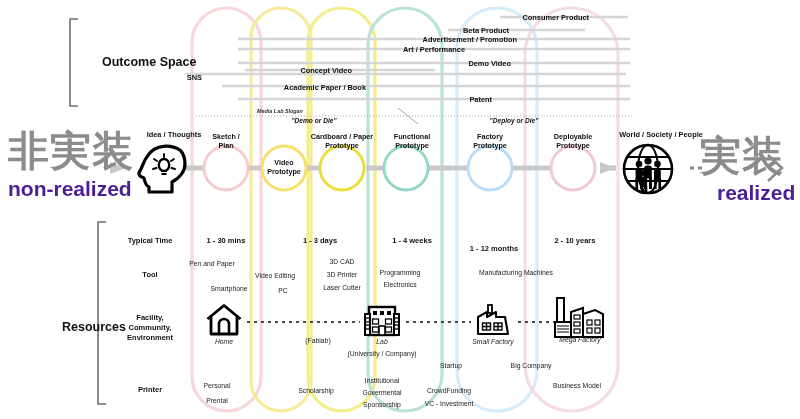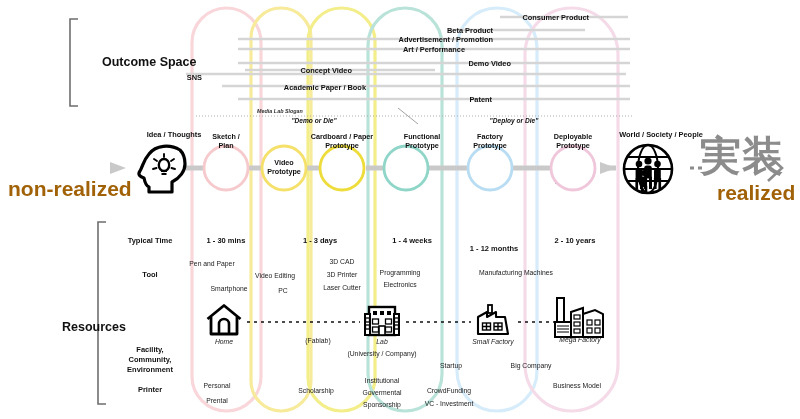--- a/index.html
+++ b/index.html
@@ -13,21 +13,21 @@
   #svg-bg{z-index:1;}
   #svg-fg{z-index:4;pointer-events:none;}
   .txt{position:absolute;z-index:5;white-space:nowrap;color:#1a1a1a;}
   .ctr{transform:translateX(-50%);}
   .rgt{transform:translateX(-100%);}
   .big-cjk{
     font-family:"DejaVu Sans",sans-serif;font-weight:bold;
     color:#8c8c8c;font-size:41px;letter-spacing:1px;line-height:1;
   }
   .big-lat{
-    font-weight:bold;color:#a16207;font-size:21px;line-height:1;
+    font-weight:bold;color:#4c1d95;font-size:21px;line-height:1;
   }
   .sect-lbl{font-size:12.5px;font-weight:bold;color:#111;}
   .row-lbl{font-size:7.5px;font-weight:bold;color:#111;}
   .stage-lbl{font-size:7.2px;font-weight:bold;color:#111;text-align:center;line-height:1.25;}
   .out-lbl{font-size:7.4px;font-weight:bold;color:#111;}
   .res-txt{font-size:6.8px;color:#222;}
   .slogan{font-size:6.6px;font-weight:bold;font-style:italic;color:#111;}
   .slogan-sm{font-size:5.4px;font-weight:bold;font-style:italic;color:#333;}
   .cap-i{font-size:6.8px;font-style:italic;color:#222;}
   .ico{position:absolute;z-index:3;}
@@ -264,20 +264,21 @@
     <g id="g-stage-circles">
         <circle cx="226" cy="168" r="22" fill="#ffffff" stroke="#f6c9cd" stroke-width="2.8"></circle>
         <circle cx="284" cy="168" r="22" fill="#ffffff" stroke="#f5e06a" stroke-width="2.8"></circle>
         <circle cx="342" cy="168" r="22" fill="#ffffff" stroke="#eddc3a" stroke-width="2.8"></circle>
         <circle cx="406" cy="168" r="22" fill="#ffffff" stroke="#8fd6c8" stroke-width="2.8"></circle>
         <circle cx="490" cy="168" r="22" fill="#ffffff" stroke="#b8ddf2" stroke-width="2.8"></circle>
         <circle cx="573" cy="168" r="22" fill="#ffffff" stroke="#f0c6da" stroke-width="2.8"></circle>
       </g>
   </svg>
 
+  <div class="txt big-cjk" style="left:8px;top:131px;">非実装</div>
   <div class="txt big-lat" style="left:8px;top:178px;">non-realized</div>
   <div class="txt big-lat" style="left:717px;top:182px;">realized</div>
   <div class="txt big-cjk" style="left:700px;top:136px;">実装</div>
 
   <div class="txt sect-lbl" style="left:62px;top:55px;margin-left:40px;">Outcome Space</div>
   <div class="txt sect-lbl" style="left:62px;top:320px;">Resources</div>
 
   <div class="txt out-lbl ctr" style="left:164px;top:130px;padding-left:20px;">Idea / Thoughts</div>
   <div class="txt out-lbl ctr" style="left:661px;top:130px;">World / Society / People</div>
 
@@ -289,56 +290,56 @@
         <div>Plan</div>
       </div>
       <div class="txt stage-lbl ctr" style="left:284px;top:132px;margin-top:26px;">
         <div>Video</div>
         <div>Prototype</div>
       </div>
       <div class="txt stage-lbl ctr" style="left:342px;top:132px;">
         <div>Cardboard / Paper</div>
         <div>Prototype</div>
       </div>
-      <div class="txt stage-lbl ctr" style="left:422px;top:132px;">
+      <div class="txt stage-lbl ctr" style="left:412px;top:132px;">
         <div>Functional</div>
         <div>Prototype</div>
       </div>
       <div class="txt stage-lbl ctr" style="left:490px;top:132px;">
         <div>Factory</div>
         <div>Prototype</div>
       </div>
       <div class="txt stage-lbl ctr" style="left:573px;top:132px;">
         <div>Deployable</div>
         <div>Prototype</div>
       </div>
     </div>
   <div id="c-outcome-labels">
       <div class="txt out-lbl rgt" style="left:589px;top:13px;">Consumer Product</div>
-      <div class="txt out-lbl rgt" style="left:493px;top:26px;padding-left:36px;">Beta Product</div>
-      <div class="txt out-lbl rgt" style="left:493px;top:35px;">Advertisement / Promotion</div>
+      <div class="txt out-lbl rgt" style="left:509px;top:26px;padding-left:36px;">Beta Product</div>
+      <div class="txt out-lbl rgt" style="left:517px;top:35px;">Advertisement / Promotion</div>
       <div class="txt out-lbl rgt" style="left:465px;top:45px;">Art / Performance</div>
       <div class="txt out-lbl rgt" style="left:511px;top:59px;">Demo Video</div>
       <div class="txt out-lbl rgt" style="left:352px;top:66px;">Concept Video</div>
       <div class="txt out-lbl rgt" style="left:202px;top:73px;">SNS</div>
       <div class="txt out-lbl rgt" style="left:366px;top:83px;">Academic Paper / Book</div>
       <div class="txt out-lbl rgt" style="left:492px;top:95px;">Patent</div>
     </div>
   <div id="c-slogans">
       <div class="txt slogan ctr" style="left:314px;top:117px;">"Demo or Die"</div>
       <div class="txt slogan ctr" style="left:514px;top:117px;">"Deploy or Die"</div>
     </div>
   <div id="c-row-labels">
       <div class="txt row-lbl ctr" style="left:150px;top:236px;text-align:center;line-height:1.35;">
         <div>Typical Time</div>
       </div>
       <div class="txt row-lbl ctr" style="left:150px;top:270px;text-align:center;line-height:1.35;">
         <div>Tool</div>
       </div>
-      <div class="txt row-lbl ctr" style="left:150px;top:313px;text-align:center;line-height:1.35;margin-top:32px;">
+      <div class="txt row-lbl ctr" style="left:150px;top:313px;text-align:center;line-height:1.35;">
         <div>Facility,</div>
         <div>Community,</div>
         <div>Environment</div>
       </div>
       <div class="txt row-lbl ctr" style="left:150px;top:385px;text-align:center;line-height:1.35;">
         <div>Printer</div>
       </div>
     </div>
   <div id="c-res-text">
       <div class="txt row-lbl ctr" style="left:226px;top:236px;">1 - 30 mins</div>

